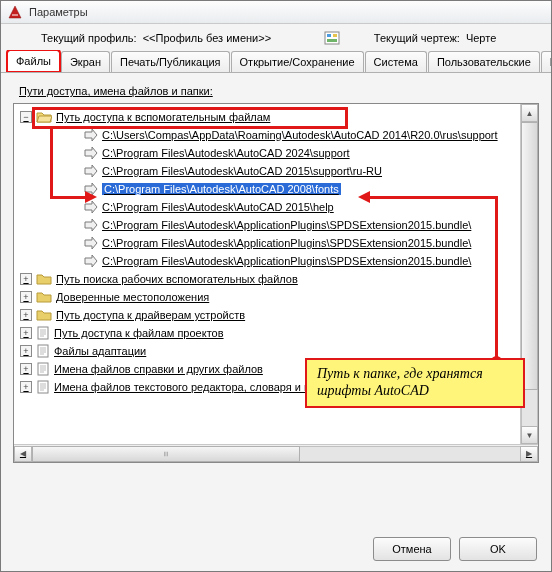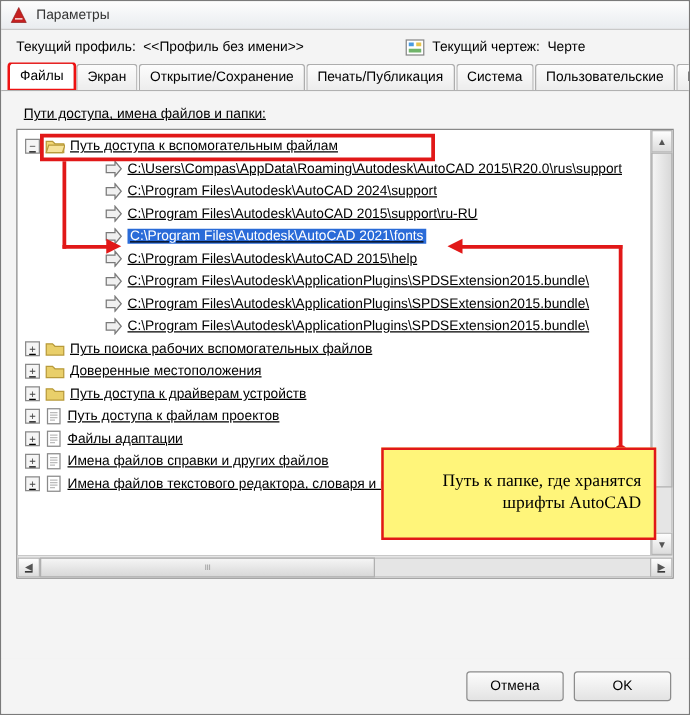--- a/index.html
+++ b/index.html
@@ -22,21 +22,21 @@
     border-bottom: 1px solid #c9c9c9;
   }
   .titlebar svg { flex: none; }
   .header-row {
     display: flex; align-items: center; gap: 6px;
     padding: 6px 8px 4px 12px;
     background: #f4f4f4;
     white-space: nowrap;
     overflow: hidden;
   }
-  .header-label { color: #000; }
+  .header-label { color: #000; margin-left: 28px; }
   .header-value { color: #000; margin-right: auto; }
   .tabs {
     display: flex;
     padding: 0 6px;
     background: #f4f4f4;
     border-bottom: 1px solid #b0b0b0;
     overflow: hidden;
     text-align: right;
   }
   .tab {
@@ -126,25 +126,26 @@
     position: absolute; width:0;height:0;
     border-top: 6px solid transparent;
     border-bottom: 6px solid transparent;
     border-left: 12px solid #e11818;
     pointer-events: none;
   }
   .note {
     position: absolute;
     background: #fff57a;
     border: 2px solid #e11818;
-    padding: 18px 10px;
+    padding: 6px 10px;
+    font-style: italic;
     font-family: "Times New Roman", serif;
     font-size: 14px;
     color: #000;
-    text-align: right;
+    text-align: left;
     line-height: 1.2;
     pointer-events: none;
   }
   .indent0 { padding-left: 4px; }
   .indent2 { padding-left: 52px; }
 </style>
 </head>
 <body>
 
 <div class="window">
@@ -166,22 +167,22 @@
         <rect x="9" y="4" width="4" height="3" fill="#e6c34d"></rect>
         <rect x="3" y="9" width="10" height="3" fill="#70b46a"></rect>
       </svg>
     <span class="header-label">Текущий чертеж:</span>
     <span class="header-value">Черте</span>
   </div>
 
   <div class="tabs" id="tabs">
       <div class="tab active">Файлы</div>
       <div class="tab">Экран</div>
+      <div class="tab">Печать/Публикация</div>
       <div class="tab">Открытие/Сохранение</div>
-      <div class="tab">Печать/Публикация</div>
       <div class="tab">Система</div>
       <div class="tab">Пользовательские</div>
       <div class="tab">Построе</div>
     </div>
 
   <div class="panel">
     <div class="panel-caption">Пути доступа, имена файлов и папки:</div>
 
     <div class="tree-wrap">
       <div class="tree-body" id="tree-body">
@@ -191,42 +192,42 @@
    <path d="M1 3 L6 3 L8 5 L15 5 L15 12 L1 12 Z" fill="#f2d775" stroke="#b89a3a"></path>
    <path d="M3 6 L16 6 L14 12 L1 12 Z" fill="#f6e29a" stroke="#b89a3a"></path>
   </svg>
   <span class="node-label">Путь доступа к вспомогательным файлам</span>
 </div>
           <div class="node indent2">
     <span class="toggle empty"></span>
             <svg width="14" height="14">
    <path d="M1 4 L8 4 L8 1 L13 7 L8 13 L8 10 L1 10 Z" fill="#f0f0f0" stroke="#7a7a7a"></path>
             </svg>
-    <span class="node-label">C:\Users\Compas\AppData\Roaming\Autodesk\AutoCAD 2015\R20.0\rus\support</span>
+    <span class="node-label">C:\Users\Compas\AppData\Roaming\Autodesk\AutoCAD 2014\R20.0\rus\support</span>
   </div>
           <div class="node indent2">
     <span class="toggle empty"></span>
             <svg width="14" height="14">
    <path d="M1 4 L8 4 L8 1 L13 7 L8 13 L8 10 L1 10 Z" fill="#f0f0f0" stroke="#7a7a7a"></path>
             </svg>
     <span class="node-label">C:\Program Files\Autodesk\AutoCAD 2024\support</span>
   </div>
           <div class="node indent2">
     <span class="toggle empty"></span>
             <svg width="14" height="14">
    <path d="M1 4 L8 4 L8 1 L13 7 L8 13 L8 10 L1 10 Z" fill="#f0f0f0" stroke="#7a7a7a"></path>
             </svg>
     <span class="node-label">C:\Program Files\Autodesk\AutoCAD 2015\support\ru-RU</span>
   </div>
           <div class="node indent2 selected">
     <span class="toggle empty"></span>
             <svg width="14" height="14">
    <path d="M1 4 L8 4 L8 1 L13 7 L8 13 L8 10 L1 10 Z" fill="#f0f0f0" stroke="#7a7a7a"></path>
             </svg>
-    <span class="node-label">C:\Program Files\Autodesk\AutoCAD 2021\fonts</span>
+    <span class="node-label">C:\Program Files\Autodesk\AutoCAD 2008\fonts</span>
   </div>
           <div class="node indent2">
     <span class="toggle empty"></span>
             <svg width="14" height="14">
    <path d="M1 4 L8 4 L8 1 L13 7 L8 13 L8 10 L1 10 Z" fill="#f0f0f0" stroke="#7a7a7a"></path>
             </svg>
     <span class="node-label">C:\Program Files\Autodesk\AutoCAD 2015\help</span>
   </div>
           <div class="node indent2">
     <span class="toggle empty"></span>

